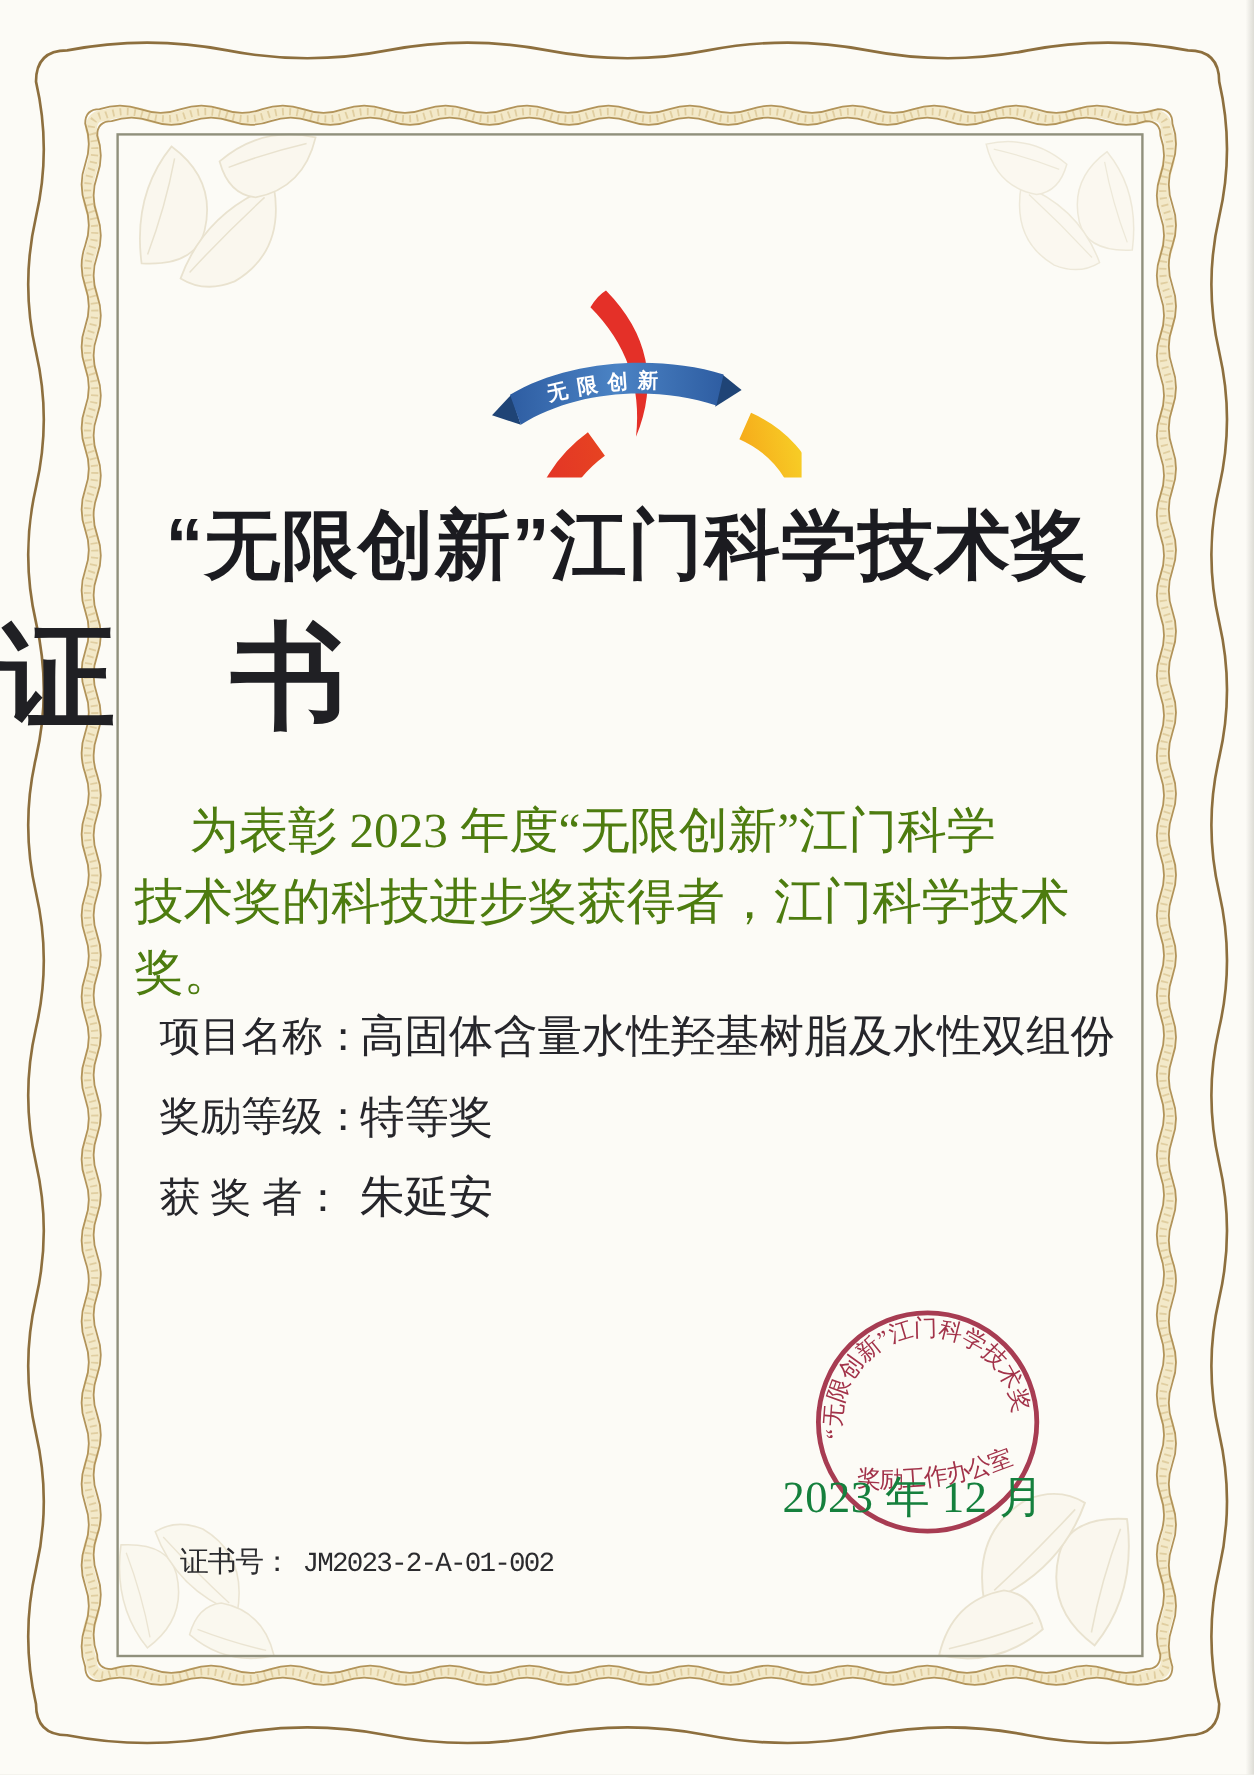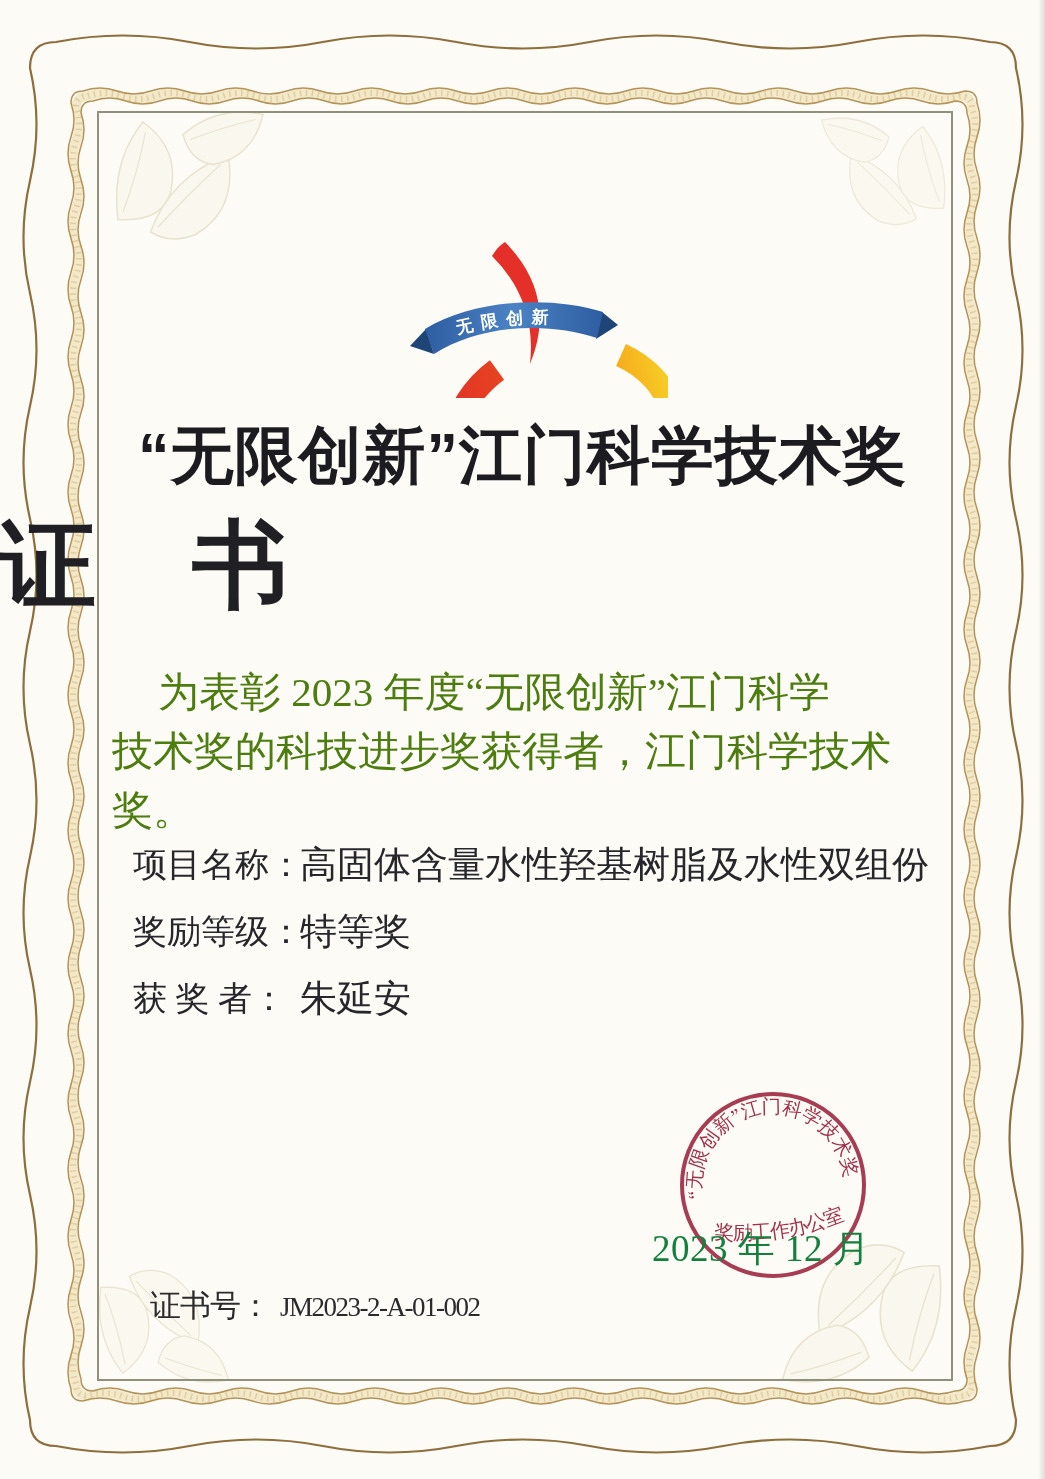--- a/index.html
+++ b/index.html
@@ -19,22 +19,22 @@
         font-size:41px;line-height:59px;color:#4d7c0f;}
   .para .indent{text-indent:46px;}
   .fields{position:absolute;left:133px;top:831px;color:#26262b;}
   .frow{display:flex;align-items:flex-start;}
   .flabel{flex:none;width:167px;font-size:34px;line-height:67px;white-space:nowrap;}
   .fvalue{font-size:37px;line-height:67px;}
   .seal-svg{position:absolute;left:672px;top:1084px;width:200px;height:200px;}
   .date{position:absolute;left:652px;top:1227px;font-size:37px;line-height:1.2;
         letter-spacing:.5px;color:#15803d;}
   .certno{position:absolute;left:150px;top:1285px;display:flex;align-items:baseline;color:#2b2b2e;}
-  .certno .lab{font-size:31px;letter-spacing:-1px;margin-right:10px;}
-  .certno .num{font-family:Liberation Serif, serif;font-size:27px;letter-spacing:-1.5px;}
+  .certno .lab{font-size:24px;letter-spacing:-1px;margin-right:10px;}
+  .certno .num{font-family:Liberation Mono, monospace;font-size:23px;letter-spacing:-1.5px;}
   .lf{fill:#faf6ea;stroke:#ddd3b6;stroke-width:1.2;}
   .lv{fill:none;stroke:#ddd3b6;stroke-width:1;}
   .seal-text{font-family:"Liberation Serif",serif;}
 </style>
 </head>
 <body>
 
 <div class="page">
 
   <svg class="border-svg" viewBox="0 0 1045 1479">

